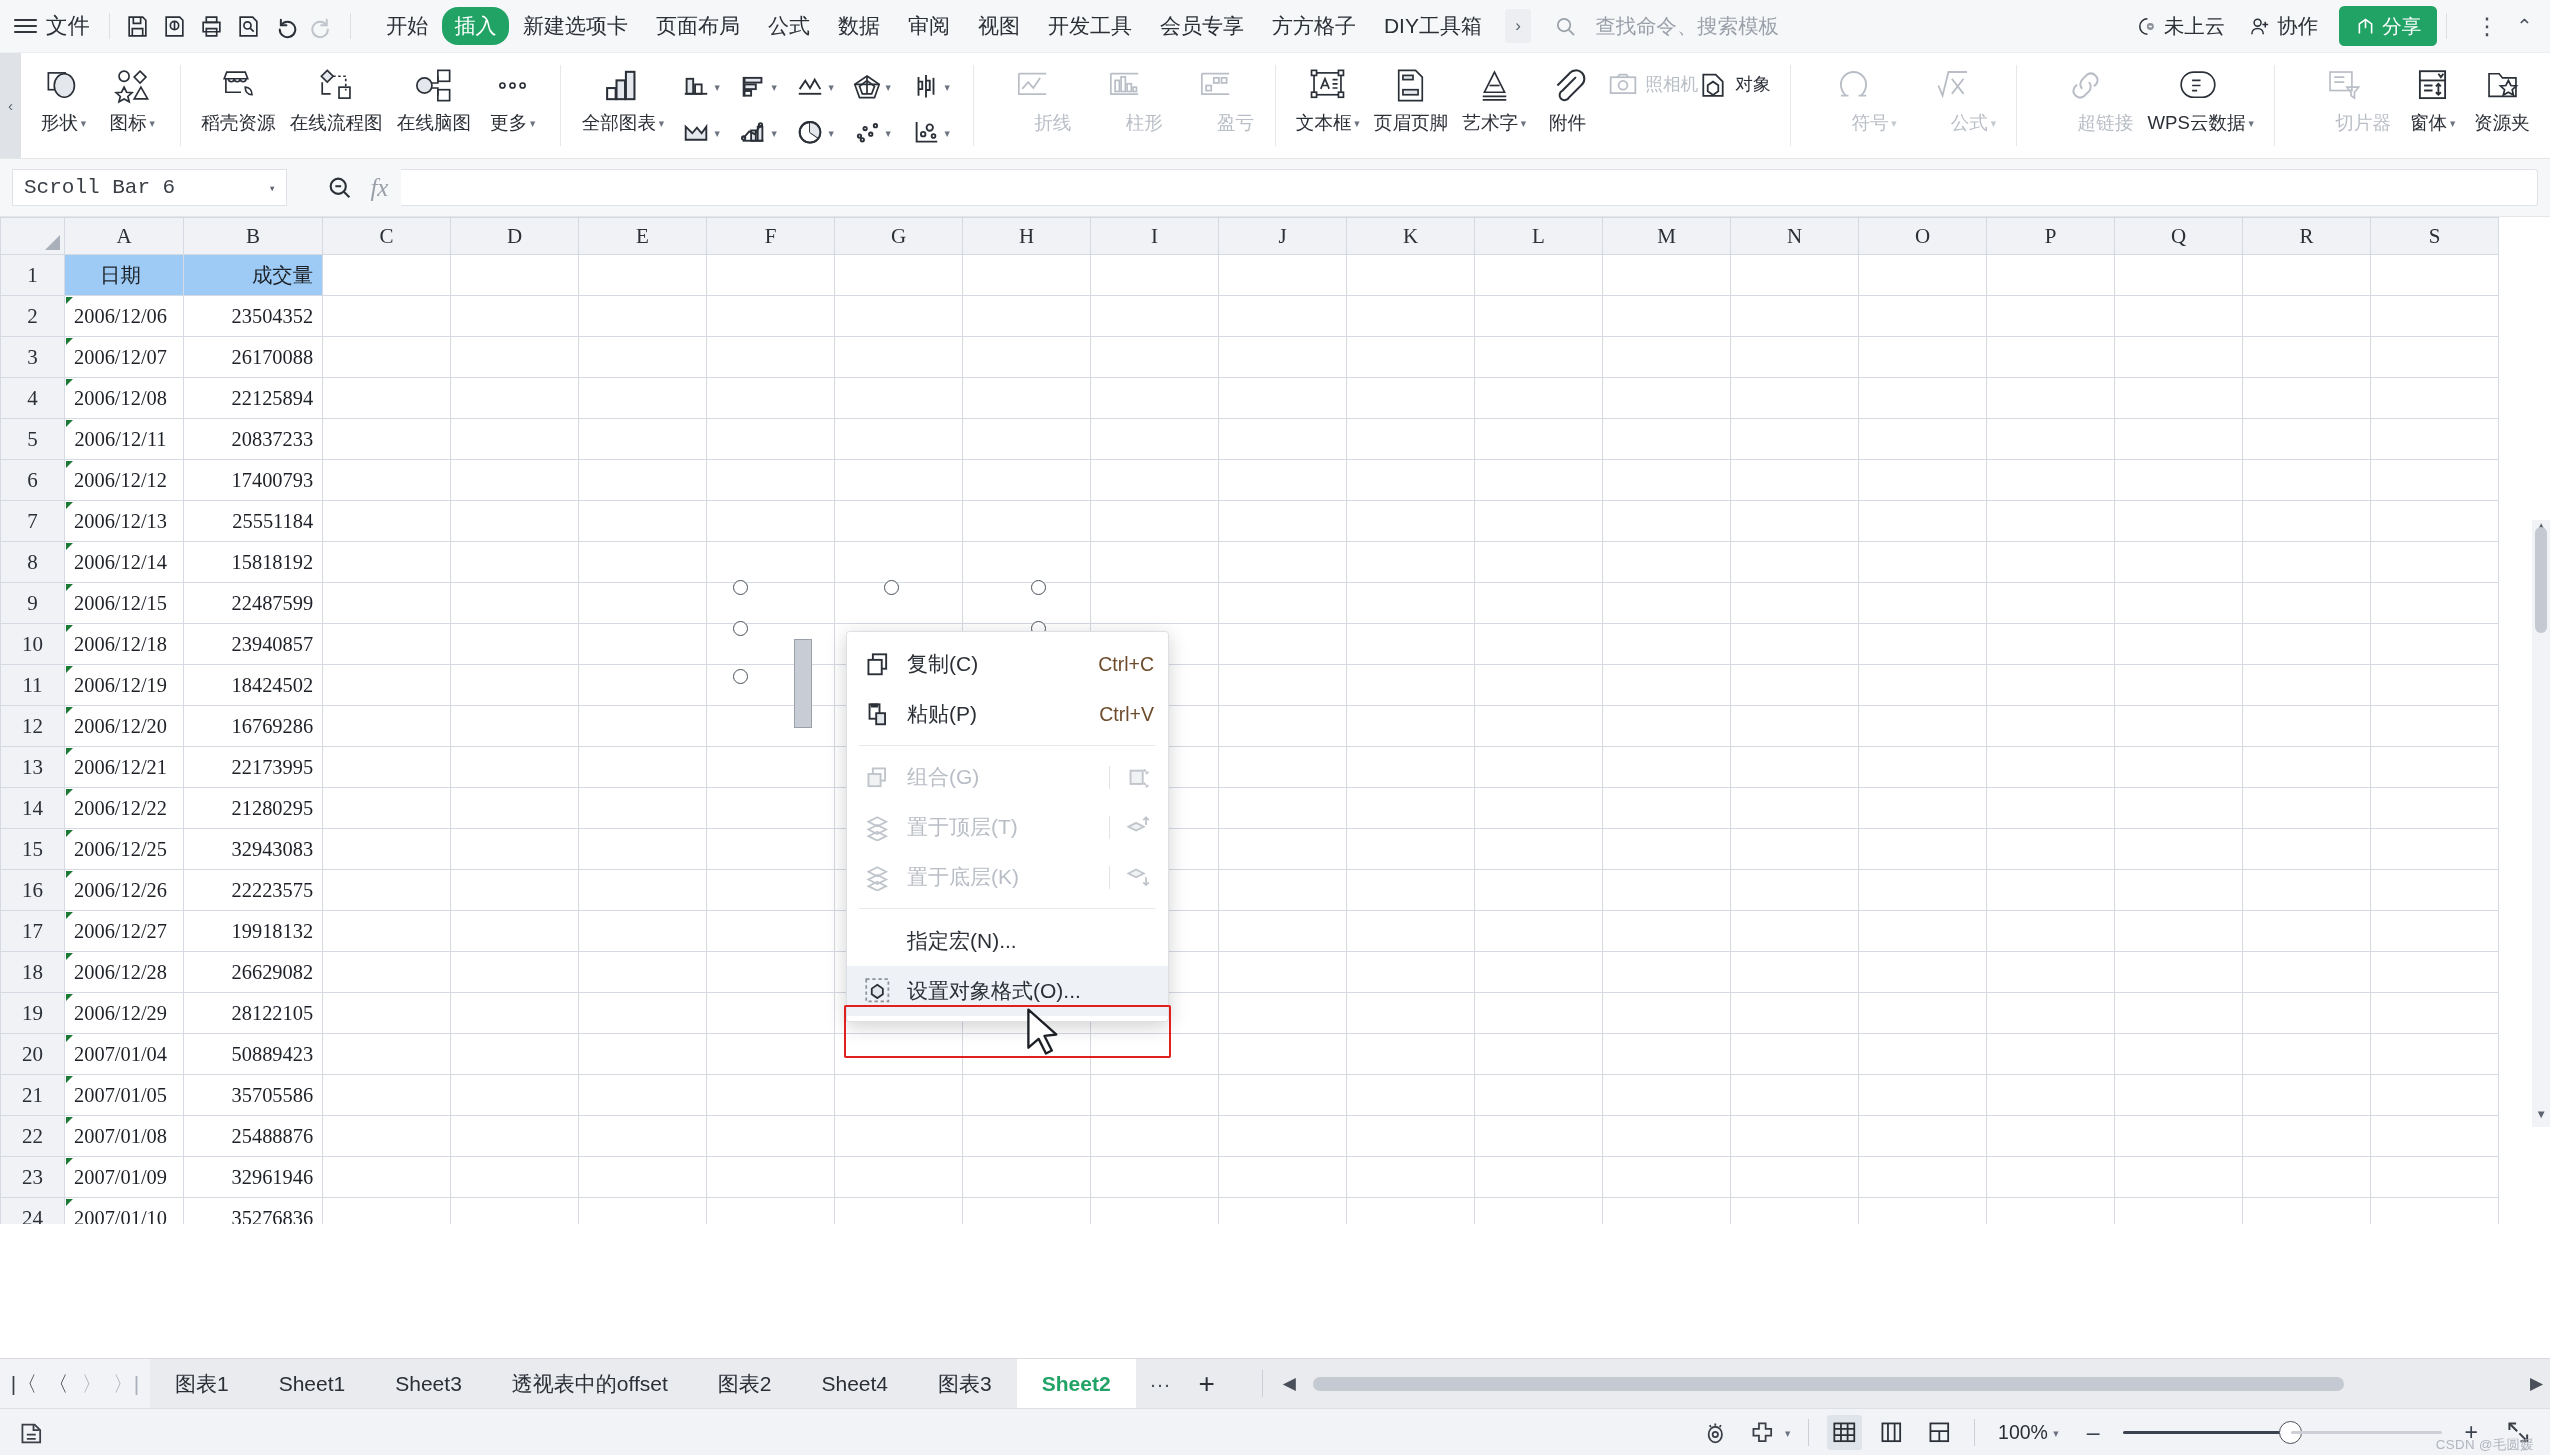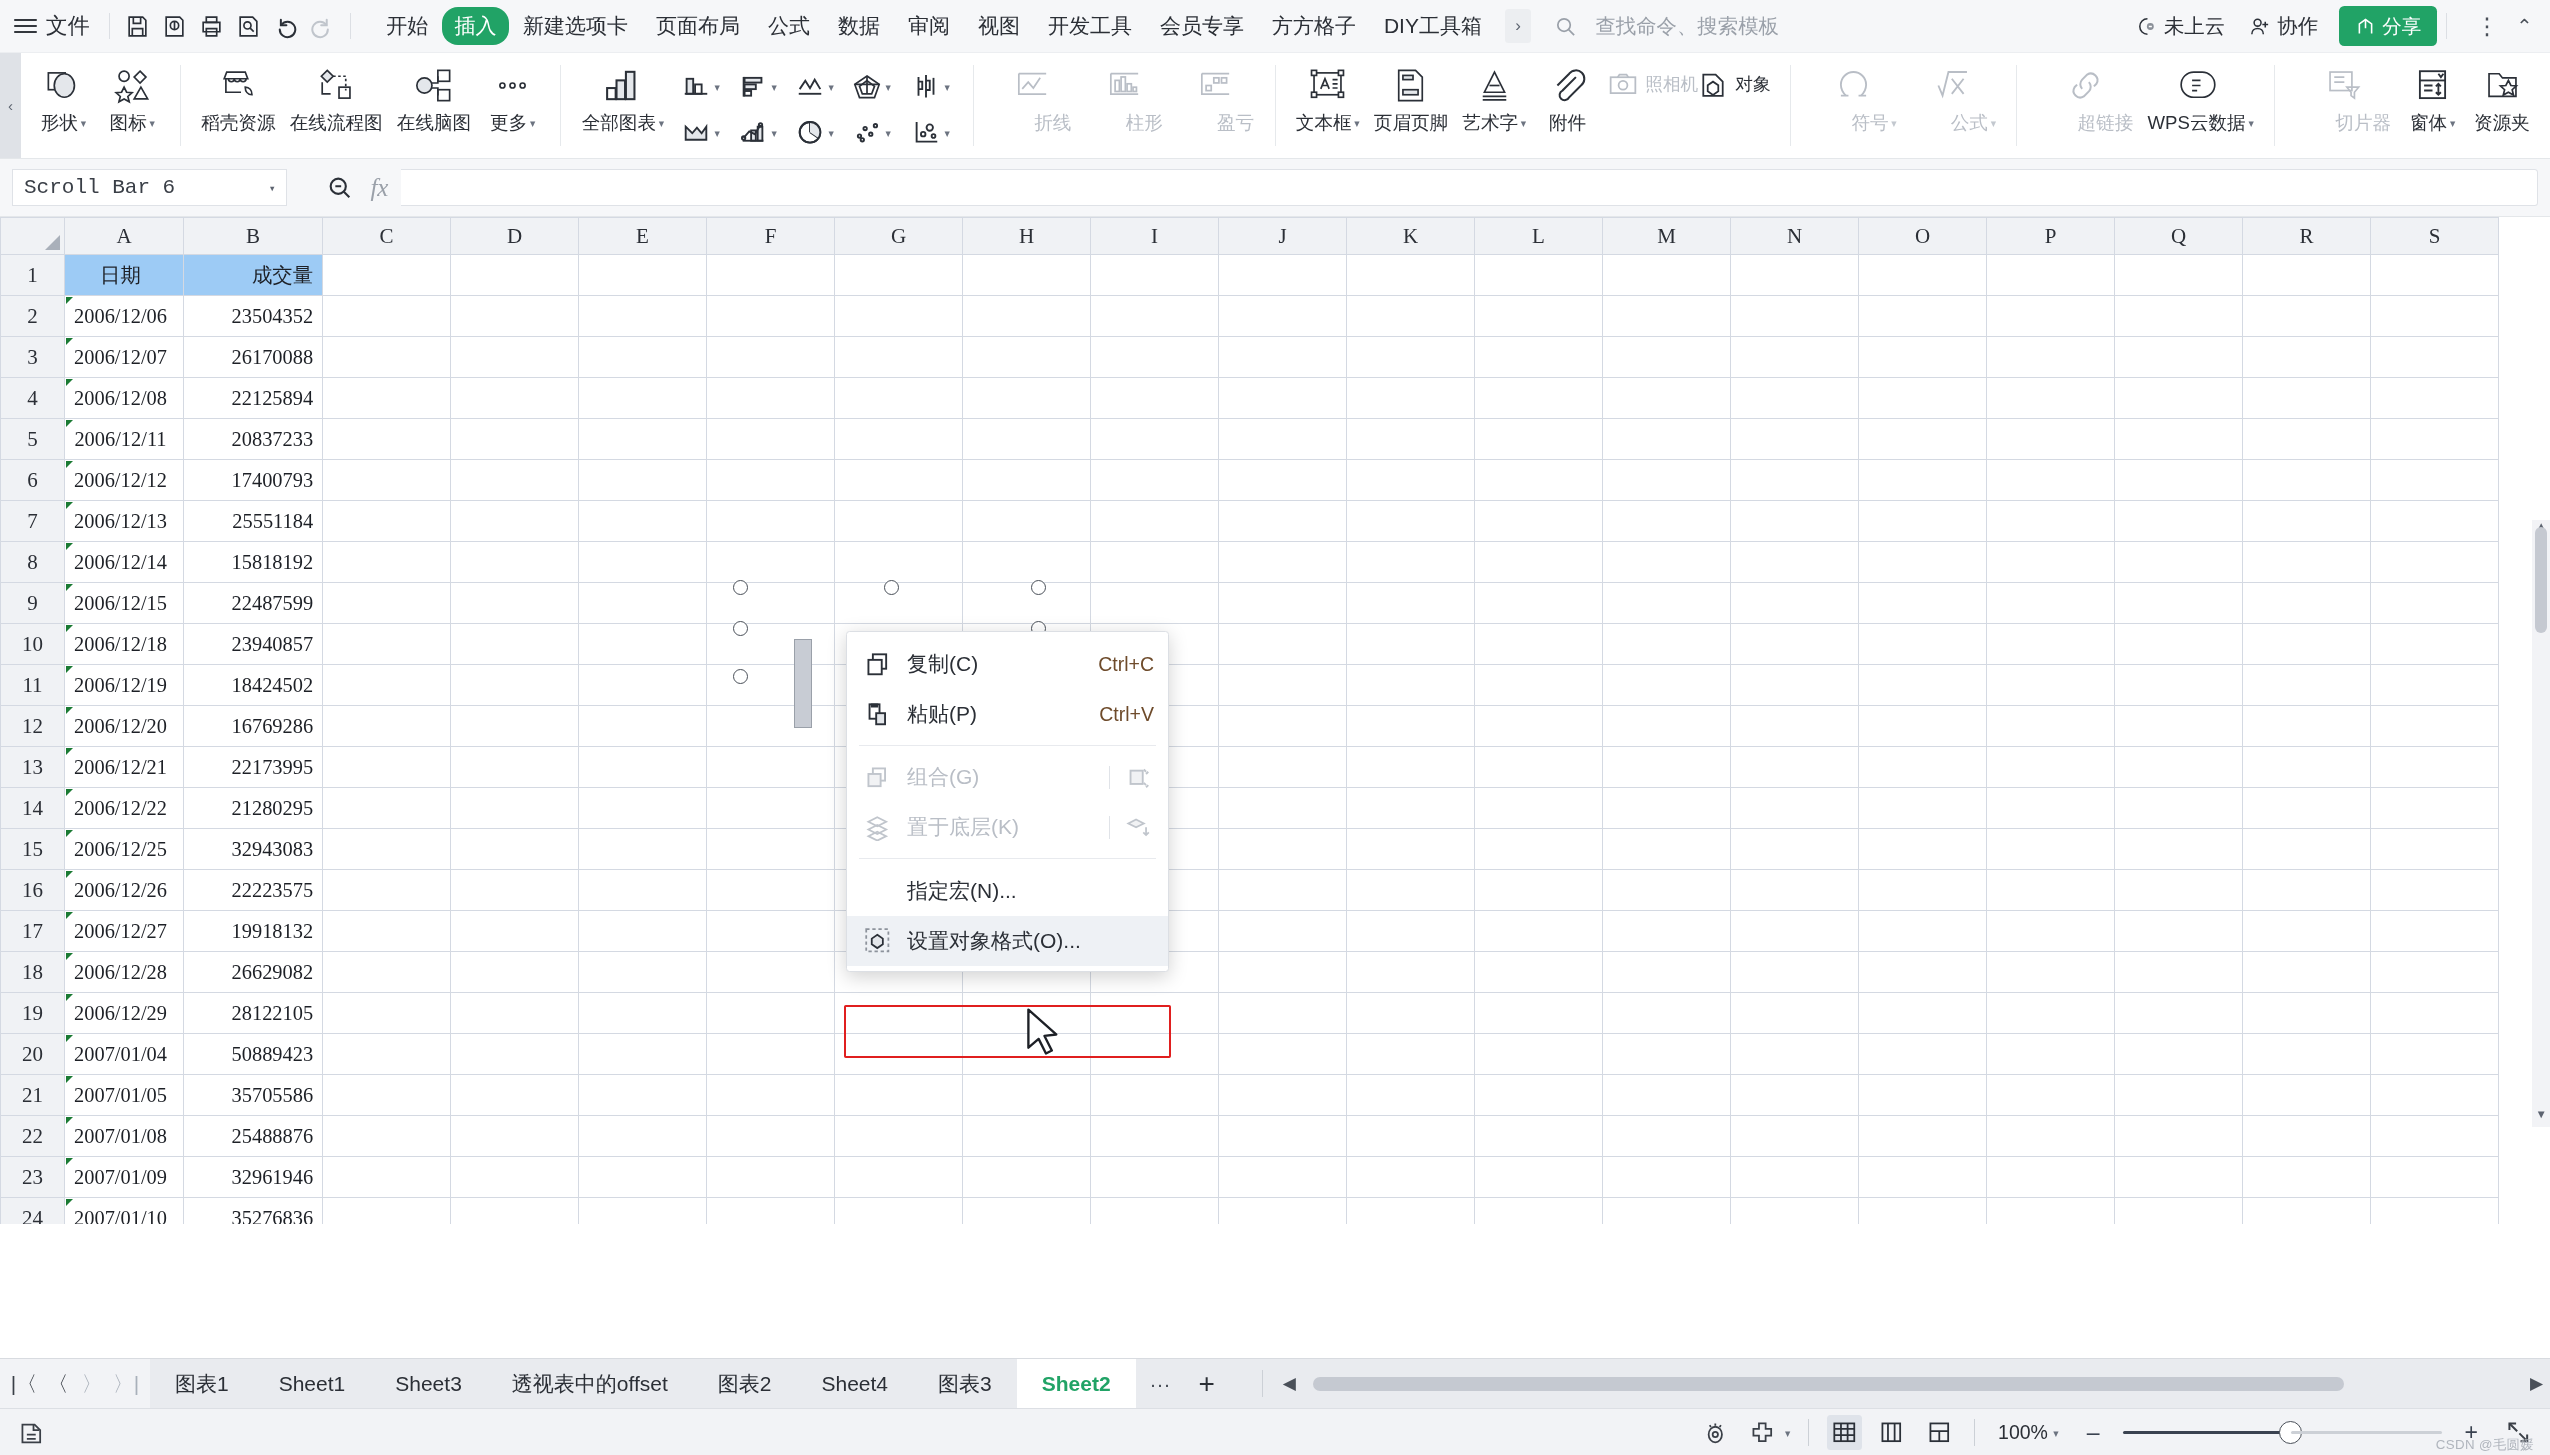--- a/index.html
+++ b/index.html
@@ -1339,20 +1339,39 @@
         <span class="vbar"></span>
         <span class="micon">
           <svg width="26.6" height="26.6" viewBox="0 0 24 24" fill="none" stroke="#c0c5cc" stroke-width="1.7">
               <rect x="5" y="6" width="11" height="12" fill="#f1f2f4"></rect>
               <path d="M17 5l2 2M19 9l2-2M17 17l2 2M19 21l2-2"></path>
             </svg>
         </span>
       </span>
     </div>
 
+    <div class="mi disabled">
+      <span class="micon">
+        <svg width="26.6" height="26.6" viewBox="0 0 24 24" fill="none" stroke="#c0c5cc" stroke-width="1.6">
+            <path d="M12 3l8 4-8 4-8-4z"></path>
+            <path d="M12 10l8 4-8 4-8-4z"></path>
+            <path d="M12 16l8 4-8 4-8-4z"></path>
+          </svg>
+      </span>
+      <span class="mlabel">置于顶层(T)</span>
+      <span class="tail">
+        <span class="vbar"></span>
+        <span class="micon">
+          <svg width="26.6" height="26.6" viewBox="0 0 24 24" fill="none" stroke="#c0c5cc" stroke-width="1.6">
+              <path d="M10 8l7 3.5-7 3.5-7-3.5z" fill="#f1f2f4"></path>
+              <path d="M19 10V3M16.5 5.5L19 3l2.5 2.5"></path>
+            </svg>
+        </span>
+      </span>
+    </div>
 
     <div class="mi disabled">
       <span class="micon">
         <svg width="26.6" height="26.6" viewBox="0 0 24 24" fill="none" stroke="#c0c5cc" stroke-width="1.6">
             <path d="M12 3l8 4-8 4-8-4z"></path>
             <path d="M12 10l8 4-8 4-8-4z"></path>
             <path d="M12 16l8 4-8 4-8-4z"></path>
           </svg>
       </span>
       <span class="mlabel">置于底层(K)</span>

